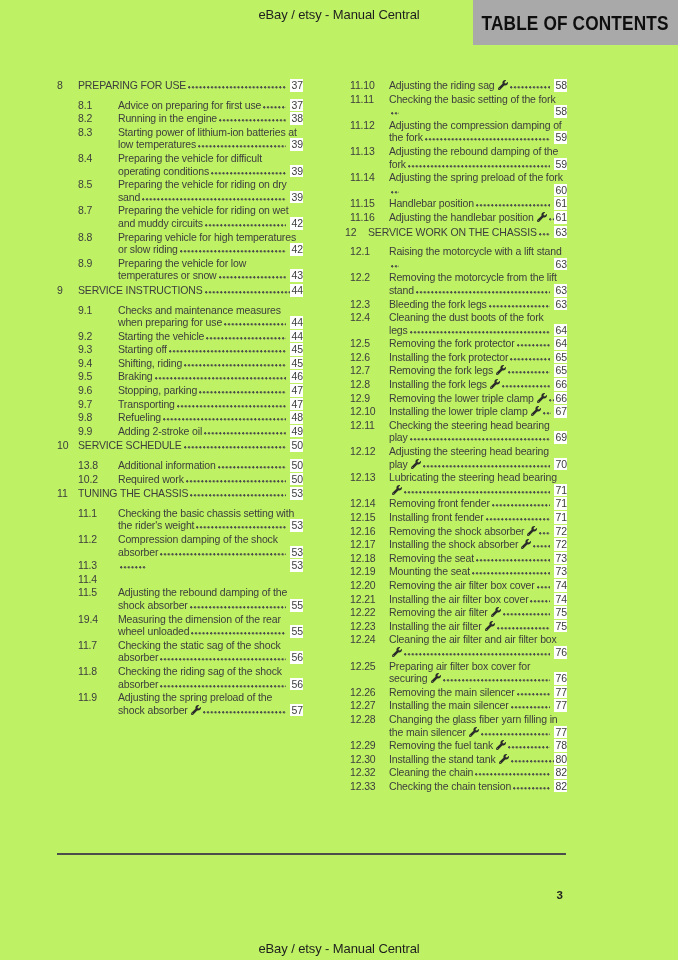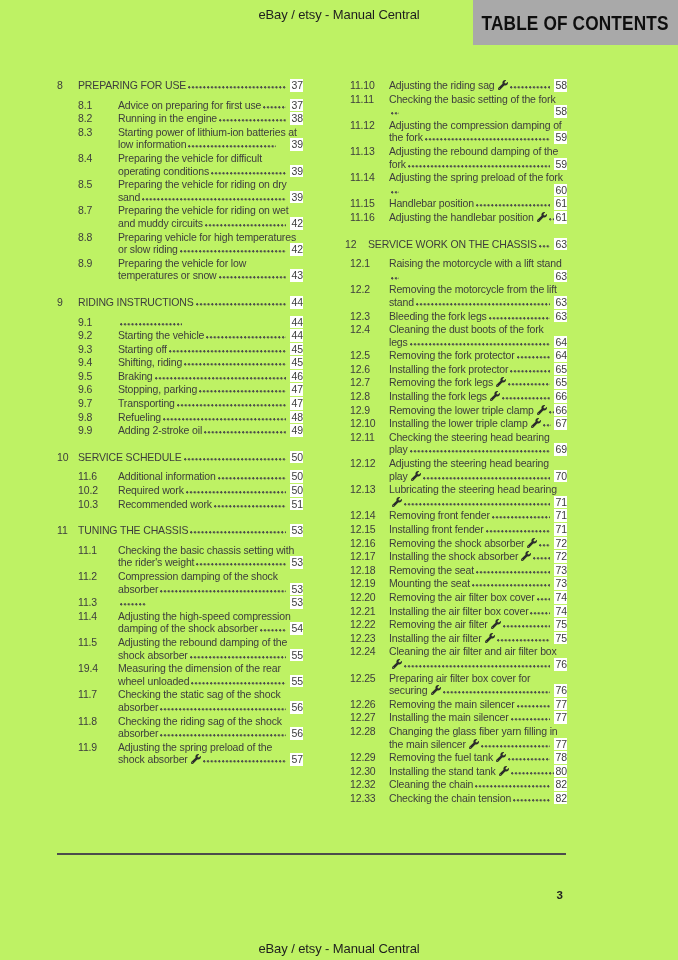--- a/index.html
+++ b/index.html
@@ -19,21 +19,21 @@
   }
   .banner-text {
     font-weight:bold; font-size:21px; color:#0e0e0e; white-space:nowrap;
     transform:scaleX(0.82); letter-spacing:0.2px;
   }
   .toc-col { position:absolute; top:79px; font-size:10.5px; line-height:12.6px; letter-spacing:-0.15px; }
   .col-left  { left:57px;  width:246px; --sub-indent:21px; --sub-num:40px; --main-num:21px; }
   .col-right { left:345px; width:222px; --sub-indent:5px;  --sub-num:39px; --main-num:23px; }
   .row { display:grid; margin-bottom:1px; }
   .row.sub { padding-left:var(--sub-indent); grid-template-columns:var(--sub-num) 1fr; }
-  .row.section { grid-template-columns:var(--main-num) 1fr; margin-top:14px; margin-bottom:7px; }
+  .row.section { grid-template-columns:var(--main-num) 1fr; margin-top:2px; margin-bottom:7px; }
   .toc-col .row.section:first-child { margin-top:0; }
   .num { white-space:nowrap; }
   .row-body { position:relative; padding-right:2px; }
   .pg { position:absolute; right:0; bottom:0; background:#ffffff; padding-left:2px; }
   .leader {
     display:inline-block; height:4px; margin-left:2px;
     background-image:radial-gradient(circle at 1.2px 2.4px, #4a4a4a 0.95px, rgba(0,0,0,0) 1.35px);
     background-size:3.8px 4px; background-repeat:repeat-x;
   }
   .wrench { display:inline-block; width:10px; height:10px; margin-left:3px; vertical-align:-1px; }
@@ -57,21 +57,21 @@
       <div class="row sub">
     <span class="num">8.1</span>
     <span class="row-body"><span class="t">Advice on preparing for first use</span><span class="leader" style="width: 22.3125px;"></span><span class="pg">37</span></span>
   </div>
       <div class="row sub">
     <span class="num">8.2</span>
     <span class="row-body"><span class="t">Running in the engine</span><span class="leader" style="width: 66.5938px;"></span><span class="pg">38</span></span>
   </div>
       <div class="row sub">
     <span class="num">8.3</span>
-    <span class="row-body"><span class="t">Starting power of lithium-ion batteries at low information</span><span class="leader" style="width: 87.4688px;"></span><span class="pg">39</span></span>
+    <span class="row-body"><span class="t">Starting power of lithium-ion batteries at low temperatures</span><span class="leader" style="width: 87.4688px;"></span><span class="pg">39</span></span>
   </div>
       <div class="row sub">
     <span class="num">8.4</span>
     <span class="row-body"><span class="t">Preparing the vehicle for difficult operating conditions</span><span class="leader" style="width: 74.625px;"></span><span class="pg">39</span></span>
   </div>
       <div class="row sub">
     <span class="num">8.5</span>
     <span class="row-body"><span class="t">Preparing the vehicle for riding on dry sand</span><span class="leader" style="width: 143.438px;"></span><span class="pg">39</span></span>
   </div>
       <div class="row sub">
@@ -81,25 +81,25 @@
       <div class="row sub">
     <span class="num">8.8</span>
     <span class="row-body"><span class="t">Preparing vehicle for high temperatures or slow riding</span><span class="leader" style="width: 105.844px;"></span><span class="pg">42</span></span>
   </div>
       <div class="row sub">
     <span class="num">8.9</span>
     <span class="row-body"><span class="t">Preparing the vehicle for low temperatures or snow</span><span class="leader" style="width: 67.0625px;"></span><span class="pg">43</span></span>
   </div>
       <div class="row section">
     <span class="num">9</span>
-    <span class="row-body"><span class="t">RIDING INSTRUCTIONS</span><span class="leader" style="width: 90.0312px;"></span><span class="pg">44</span></span>
+    <span class="row-body"><span class="t">SERVICE INSTRUCTIONS</span><span class="leader" style="width: 90.0312px;"></span><span class="pg">44</span></span>
   </div>
       <div class="row sub">
     <span class="num">9.1</span>
-    <span class="row-body"><span class="leader" style="width: 61.5px;"></span><span class="pg">44</span></span>
+    <span class="row-body"><span class="t">Checks and maintenance measures when preparing for use</span><span class="leader" style="width: 61.5px;"></span><span class="pg">44</span></span>
   </div>
       <div class="row sub">
     <span class="num">9.2</span>
     <span class="row-body"><span class="t">Starting the vehicle</span><span class="leader" style="width: 79.2969px;"></span><span class="pg">44</span></span>
   </div>
       <div class="row sub">
     <span class="num">9.3</span>
     <span class="row-body"><span class="t">Starting off</span><span class="leader" style="width: 116.812px;"></span><span class="pg">45</span></span>
   </div>
       <div class="row sub">
@@ -124,50 +124,45 @@
   </div>
       <div class="row sub">
     <span class="num">9.9</span>
     <span class="row-body"><span class="t">Adding 2-stroke oil</span><span class="leader" style="width: 81.4844px;"></span><span class="pg">49</span></span>
   </div>
       <div class="row section">
     <span class="num">10</span>
     <span class="row-body"><span class="t">SERVICE SCHEDULE</span><span class="leader" style="width: 102px;"></span><span class="pg">50</span></span>
   </div>
       <div class="row sub">
-    <span class="num">11.6</span>
+    <span class="num">13.8</span>
     <span class="row-body"><span class="t">Additional information</span><span class="leader" style="width: 67.9219px;"></span><span class="pg">50</span></span>
   </div>
       <div class="row sub">
     <span class="num">10.2</span>
     <span class="row-body"><span class="t">Required work</span><span class="leader" style="width: 99.8594px;"></span><span class="pg">50</span></span>
   </div>
-      <div class="row sub">
-    <span class="num">10.3</span>
-    <span class="row-body"><span class="t">Recommended work</span><span class="leader" style="width: 71.7188px;"></span><span class="pg">51</span></span>
-  </div>
       <div class="row section">
     <span class="num">11</span>
     <span class="row-body"><span class="t">TUNING THE CHASSIS</span><span class="leader" style="width: 95.3125px;"></span><span class="pg">53</span></span>
   </div>
       <div class="row sub">
     <span class="num">11.1</span>
     <span class="row-body"><span class="t">Checking the basic chassis setting with the rider's weight</span><span class="leader" style="width: 89.2656px;"></span><span class="pg">53</span></span>
   </div>
       <div class="row sub">
     <span class="num">11.2</span>
     <span class="row-body"><span class="t">Compression damping of the shock absorber</span><span class="leader" style="width: 125.359px;"></span><span class="pg">53</span></span>
   </div>
       <div class="row sub">
     <span class="num">11.3</span>
     <span class="row-body"><span class="leader" style="width: 25.7812px;"></span><span class="pg">53</span></span>
   </div>
       <div class="row sub">
     <span class="num">11.4</span>
-    <span class="row-body"><span class="t">Adjusting the high-speed compression damping of the shock absorber</span><span class="leader" style="width: 25.7812px;"></span><span class="pg">54</span></span>
   </div>
       <div class="row sub">
     <span class="num">11.5</span>
     <span class="row-body"><span class="t">Adjusting the rebound damping of the shock absorber</span><span class="leader" style="width: 95.9062px;"></span><span class="pg">55</span></span>
   </div>
       <div class="row sub">
     <span class="num">19.4</span>
     <span class="row-body"><span class="t">Measuring the dimension of the rear wheel unloaded</span><span class="leader" style="width: 94.1406px;"></span><span class="pg">55</span></span>
   </div>
       <div class="row sub">

